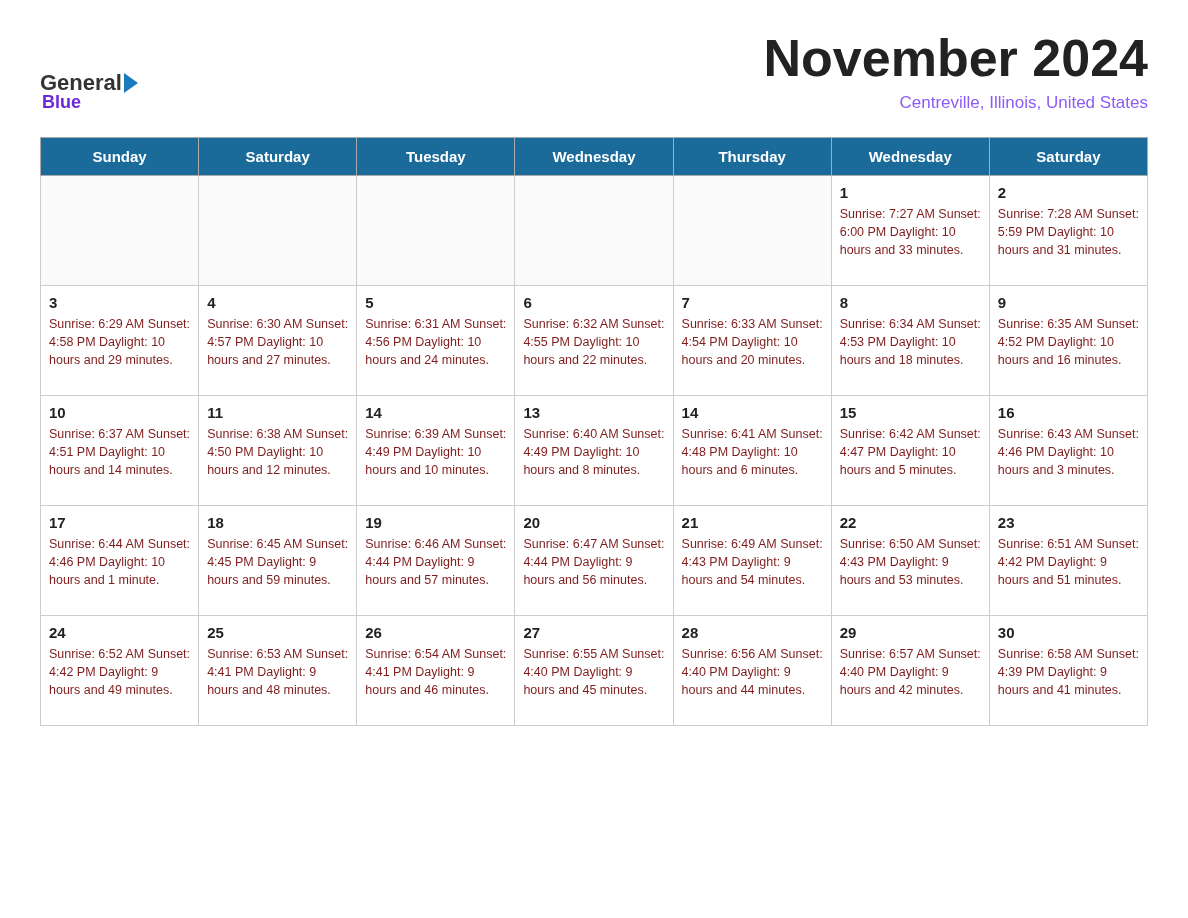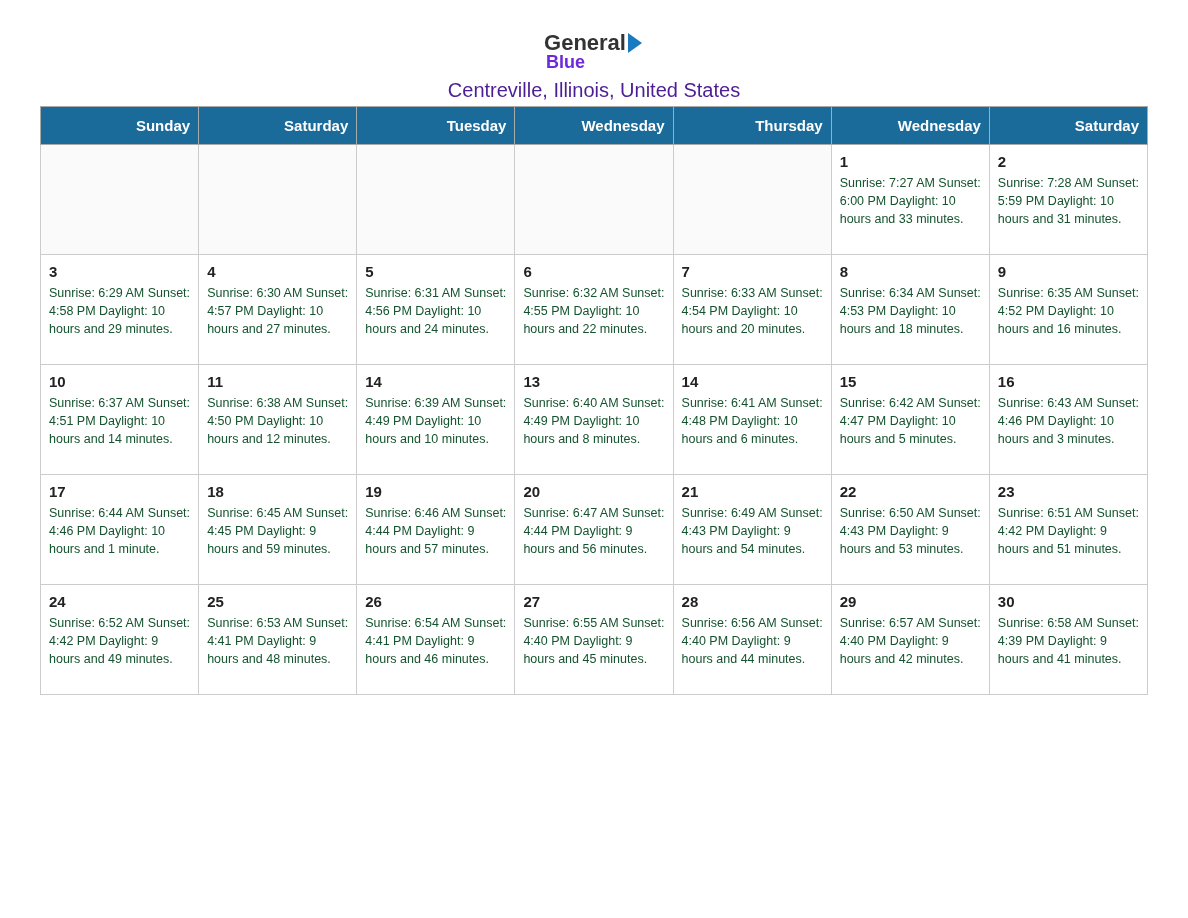--- a/index.html
+++ b/index.html
@@ -5,23 +5,22 @@
     * { box-sizing: border-box; margin: 0; padding: 0; }
     body {
       font-family: Arial, sans-serif;
       background: #fff;
       padding: 30px 40px;
       color: #333;
     }
     .header-area {
       display: flex;
       justify-content: space-between;
-      align-items: center;
-      margin-bottom: 4px;
-      flex-direction: column;
+      align-items: flex-end;
+      margin-bottom: 24px;
     }
     .logo-container {
       display: flex;
       flex-direction: column;
       align-items: flex-start;
     }
     .logo-text {
       display: flex;
       align-items: center;
       font-size: 22px;
@@ -48,75 +47,76 @@
     .title-area {
       text-align: right;
     }
     .main-title {
       font-size: 52px;
       font-weight: bold;
       color: #222;
       line-height: 1.1;
     }
     .subtitle {
-      font-size: 20px;
-      color: #4c1d95;
+      font-size: 17px;
+      color: #8b5cf6;
       margin-top: 6px;
     }
     .calendar-table {
       width: 100%;
       border-collapse: collapse;
       border: 1px solid #aaa;
     }
     .calendar-table thead tr th {
       background-color: #1a6a9a;
       color: #fff;
       font-size: 15px;
       font-weight: bold;
       padding: 10px 8px;
-      text-align: right;
+      text-align: center;
       border: 1px solid #aaa;
     }
     .calendar-table tbody tr td {
       vertical-align: top;
       padding: 8px;
       border: 1px solid #ccc;
       font-size: 13px;
       color: #333;
       width: 14.28%;
       min-height: 100px;
       height: 110px;
     }
     .day-number {
       font-size: 15px;
       font-weight: bold;
       color: #222;
       margin-bottom: 4px;
     }
     .day-info {
       font-size: 12.5px;
-      color: #14532d;
+      color: #7f1d1d;
       line-height: 1.45;
     }
     .empty-cell {
       background: #fafafa;
     }
   </style>
 </head>
 <body>
 
 <div class="header-area">
   <div class="logo-container">
     <div class="logo-text">
       <span>General</span>
       <span class="logo-triangle"></span>
     </div>
     <div class="logo-sub">Blue</div>
   </div>
   <div class="title-area">
+    <div class="main-title">November 2024</div>
     <div class="subtitle">Centreville, Illinois, United States</div>
   </div>
 </div>
 
 <table class="calendar-table">
   <thead>
     <tr>
     <th>Sunday</th>
         <th>Saturday</th>
         <th>Tuesday</th>

